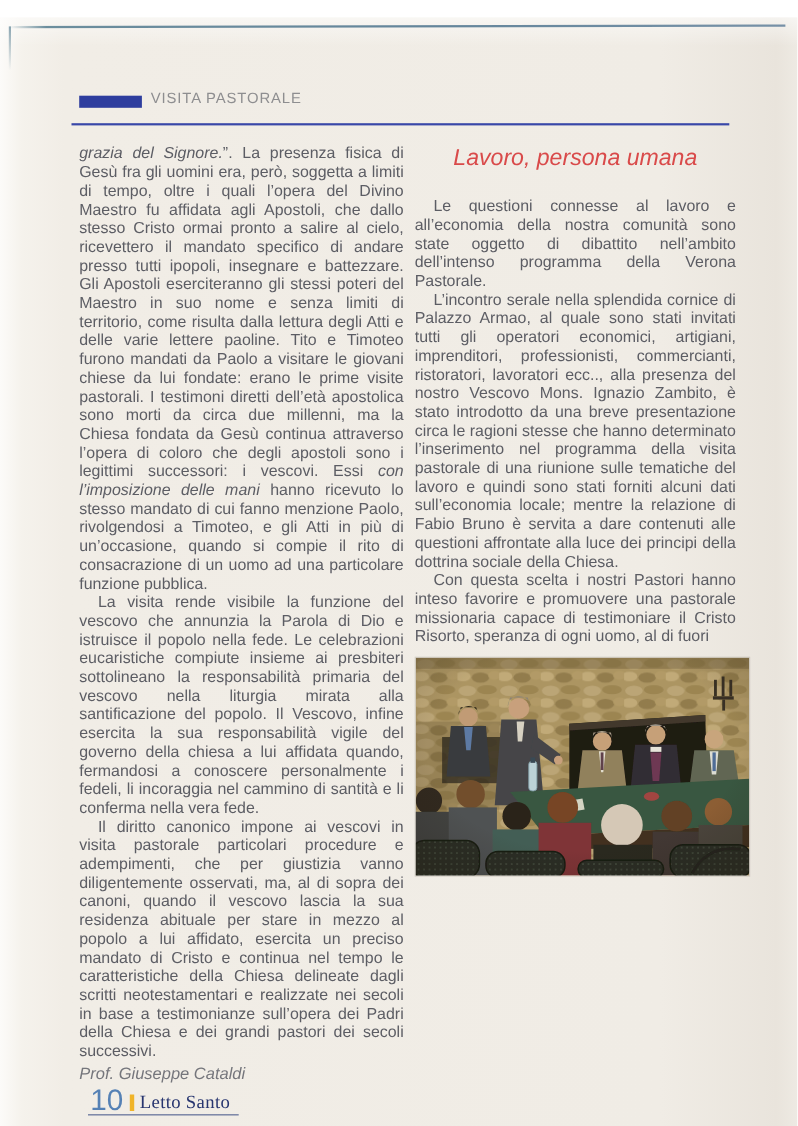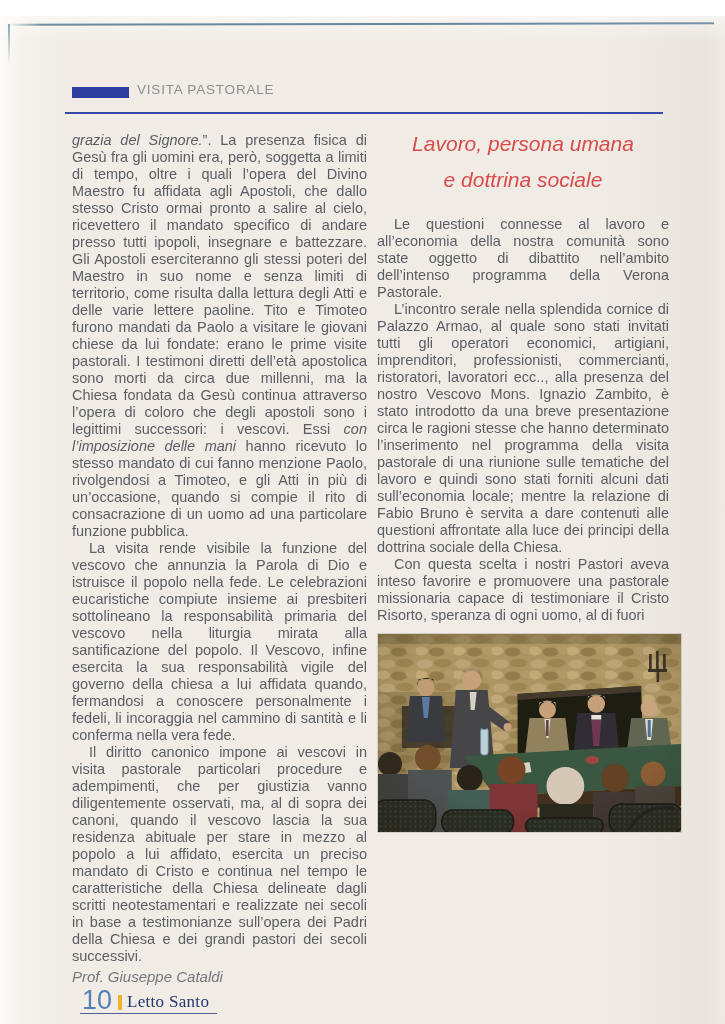--- a/index.html
+++ b/index.html
@@ -60,26 +60,25 @@
         <p class="para"><span class="it">grazia del Signore.</span><span>”. La presenza fisica di Gesù fra gli uomini era, però, soggetta a limiti di tempo, oltre i quali l’opera del Divino Maestro fu affidata agli Apostoli, che dallo stesso Cristo ormai pronto a salire al cielo, ricevettero il mandato specifico di andare presso tutti ipopoli, insegnare e battezzare. Gli Apostoli eserciteranno gli stessi poteri del Maestro in suo nome e senza limiti di territorio, come risulta dalla lettura degli Atti e delle varie lettere paoline. Tito e Timoteo furono mandati da Paolo a visitare le giovani chiese da lui fondate: erano le prime visite pastorali. I testimoni diretti dell’età apostolica sono morti da circa due millenni, ma la Chiesa fondata da Gesù continua attraverso l’opera di coloro che degli apostoli sono i legittimi successori: i vescovi. Essi </span><span class="it">con l’imposizione delle mani</span><span> hanno ricevuto lo stesso mandato di cui fanno menzione Paolo, rivolgendosi a Timoteo, e gli Atti in più di un’occasione, quando si compie il rito di consacrazione di un uomo ad una particolare funzione pubblica.</span></p>
         <p class="para indent"><span>La visita rende visibile la funzione del vescovo che annunzia la Parola di Dio e istruisce il popolo nella fede. Le celebrazioni eucaristiche compiute insieme ai presbiteri sottolineano la responsabilità primaria del vescovo nella liturgia mirata alla santificazione del popolo. Il Vescovo, infine esercita la sua responsabilità vigile del governo della chiesa a lui affidata quando, fermandosi a conoscere personalmente i fedeli, li incoraggia nel cammino di santità e li conferma nella vera fede.</span></p>
         <p class="para indent"><span>Il diritto canonico impone ai vescovi in visita pastorale particolari procedure e adempimenti, che per giustizia vanno diligentemente osservati, ma, al di sopra dei canoni, quando il vescovo lascia la sua residenza abituale per stare in mezzo al popolo a lui affidato, esercita un preciso mandato di Cristo e continua nel tempo le caratteristiche della Chiesa delineate dagli scritti neotestamentari e realizzate nei secoli in base a testimonianze sull’opera dei Padri della Chiesa e dei grandi pastori dei secoli successivi.</span></p>
       </div>
     <p class="byline">Prof. Giuseppe Cataldi</p>
   </section>
 
   <section class="col col-right">
     <h1 class="title">
         <span>Lavoro, persona umana</span>
-        <span>e dottrina sociale</span>
       </h1>
     <div>
         <p class="para indent"><span>Le questioni connesse al lavoro e all’economia della nostra comunità sono state oggetto di dibattito nell’ambito dell’intenso programma della Verona Pastorale.</span></p>
         <p class="para indent"><span>L’incontro serale nella splendida cornice di Palazzo Armao, al quale sono stati invitati tutti gli operatori economici, artigiani, imprenditori, professionisti, commercianti, ristoratori, lavoratori ecc.., alla presenza del nostro Vescovo Mons. Ignazio Zambito, è stato introdotto da una breve presentazione circa le ragioni stesse che hanno determinato l’inserimento nel programma della visita pastorale di una riunione sulle tematiche del lavoro e quindi sono stati forniti alcuni dati sull’economia locale; mentre la relazione di Fabio Bruno è servita a dare contenuti alle questioni affrontate alla luce dei principi della dottrina sociale della Chiesa.</span></p>
-        <p class="para indent"><span>Con questa scelta i nostri Pastori aveva inteso favorire e promuovere una pastorale missionaria capace di testimoniare il Cristo Risorto, speranza di ogni uomo, al di fuori</span></p>
+        <p class="para indent"><span>Con questa scelta i nostri Pastori hanno inteso favorire e promuovere una pastorale missionaria capace di testimoniare il Cristo Risorto, speranza di ogni uomo, al di fuori</span></p>
       </div>
 
     <figure class="photo" title="Incontro serale: relatore in piedi, relatori seduti al tavolo e pubblico su sedie in una sala con pareti in pietra">
       <svg viewBox="0 0 304 198" width="303" height="198" preserveAspectRatio="none" aria-hidden="true">
         <defs>
           <pattern id="stones" width="38" height="24" patternUnits="userSpaceOnUse">
             <rect width="38" height="24" fill="#ab9463"></rect>
             <ellipse cx="9" cy="6" rx="8" ry="4.6" fill="#bda77a"></ellipse>
             <ellipse cx="27" cy="5" rx="9" ry="4.2" fill="#98814f"></ellipse>
             <ellipse cx="5" cy="17" rx="7" ry="4.4" fill="#c3ac7c"></ellipse>

